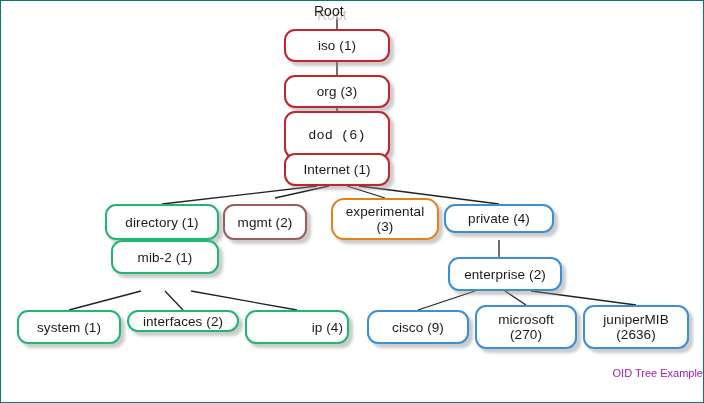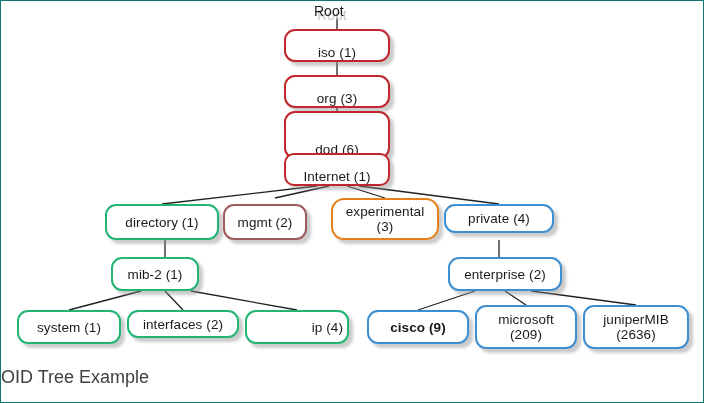--- a/index.html
+++ b/index.html
@@ -36,21 +36,21 @@
     display: flex;
     align-items: center;
     justify-content: center;
     text-align: center;
     color: #1a1a1a;
     font-size: 13.5px;
     line-height: 15px;
     letter-spacing: 0.1px;
     box-shadow: 4px 4px 3px rgba(140,140,140,0.45);
   }
-  .node.red     { border-color: #c0262b; align-items: flex-end; }
+  .node.red     { border-color: #c0262b; }
   .node.maroon  { border-color: #9e5c5c; }
   .node.orange  { border-color: #e8801a; border-radius: 13px; }
   .node.green   { border-color: #22b573; }
   .node.blue    { border-color: #3d8fd1; }
 
   .node .lbl {
     display: block;
     padding: 0 4px;
     white-space: pre-line;
   }
@@ -66,23 +66,23 @@
     position: absolute;
     left: 3px;
     top: 4px;
     color: #c9c9c9;
     z-index: -1;
   }
   .caption {
     position: absolute;
     z-index: 3;
     width: 100%;
-    text-align: left;
-    font-size: 18px;
-    color: #404040;
+    text-align: right;
+    font-size: 11px;
+    color: #a21caf;
   }
 </style>
 </head>
 <body>
 
 <div id="canvas">
 
   <svg id="edges" viewBox="0 0 704 403" preserveAspectRatio="none">
       <line x1="336" y1="16" x2="336" y2="28" stroke="#222222" stroke-width="1.3"></line>
       <line x1="336" y1="61" x2="336" y2="74" stroke="#222222" stroke-width="1.3"></line>
@@ -107,60 +107,60 @@
     <span>Root</span>
   </div>
 
   <div id="nodes-host">
       <div class="node red" style="left: 283px; top: 28px; width: 106px; height: 33px;">
         <span class="lbl">iso (1)</span>
       </div>
       <div class="node red" style="left: 283px; top: 74px; width: 106px; height: 33px;">
         <span class="lbl">org (3)</span>
       </div>
-      <div class="node red" style="left: 283px; top: 110px; width: 106px; height: 48px;">
+      <div class="node red" style="left: 283px; top: 110px; width: 106px; height: 48px; font-family: Liberation Mono, monospace;">
         <span class="lbl">dod (6)</span>
       </div>
-      <div class="node red" style="left: 283px; top: 152px; width: 106px; height: 33px; border-radius: 10px;">
+      <div class="node red" style="left: 283px; top: 152px; width: 106px; height: 33px;">
         <span class="lbl">Internet (1)</span>
       </div>
       <div class="node green" style="left: 104px; top: 203px; width: 114px; height: 36px;">
         <span class="lbl">directory (1)</span>
       </div>
       <div class="node maroon" style="left: 222px; top: 203px; width: 84px; height: 36px;">
         <span class="lbl">mgmt (2)</span>
       </div>
       <div class="node orange" style="left: 330px; top: 197px; width: 108px; height: 42px;">
         <span class="lbl">experimental
 (3)</span>
       </div>
       <div class="node blue" style="left: 443px; top: 203px; width: 110px; height: 29px;">
         <span class="lbl">private (4)</span>
       </div>
-      <div class="node green" style="left: 110px; top: 256px; width: 88px; height: 34px;">
+      <div class="node green" style="left: 110px; top: 239px; width: 108px; height: 34px;">
         <span class="lbl">mib-2 (1)</span>
       </div>
       <div class="node blue" style="left: 447px; top: 256px; width: 114px; height: 34px;">
         <span class="lbl">enterprise (2)</span>
       </div>
       <div class="node green" style="left: 16px; top: 309px; width: 104px; height: 34px; text-align: right;">
         <span class="lbl">system (1)</span>
       </div>
-      <div class="node green" style="left: 126px; top: 309px; width: 112px; height: 28px;">
+      <div class="node green" style="left: 126px; top: 309px; width: 112px; height: 22px;">
         <span class="lbl">interfaces (2)</span>
       </div>
       <div class="node green" style="left: 244px; top: 309px; width: 104px; height: 34px; justify-content: flex-end;">
         <span class="lbl">ip (4)</span>
       </div>
-      <div class="node blue" style="left: 366px; top: 309px; width: 102px; height: 34px; font-weight: bold;">
+      <div class="node blue" style="left: 366px; top: 309px; width: 102px; height: 34px;">
         <span class="lbl">cisco (9)</span>
       </div>
       <div class="node blue" style="left: 474px; top: 304px; width: 102px; height: 44px;">
         <span class="lbl">microsoft
-(209)</span>
+(270)</span>
       </div>
       <div class="node blue" style="left: 582px; top: 304px; width: 106px; height: 44px;">
         <span class="lbl">juniperMIB
 (2636)</span>
       </div>
     </div>
 
   <div class="caption" style="top: 366px;">OID Tree Example</div>
 
 </div>

